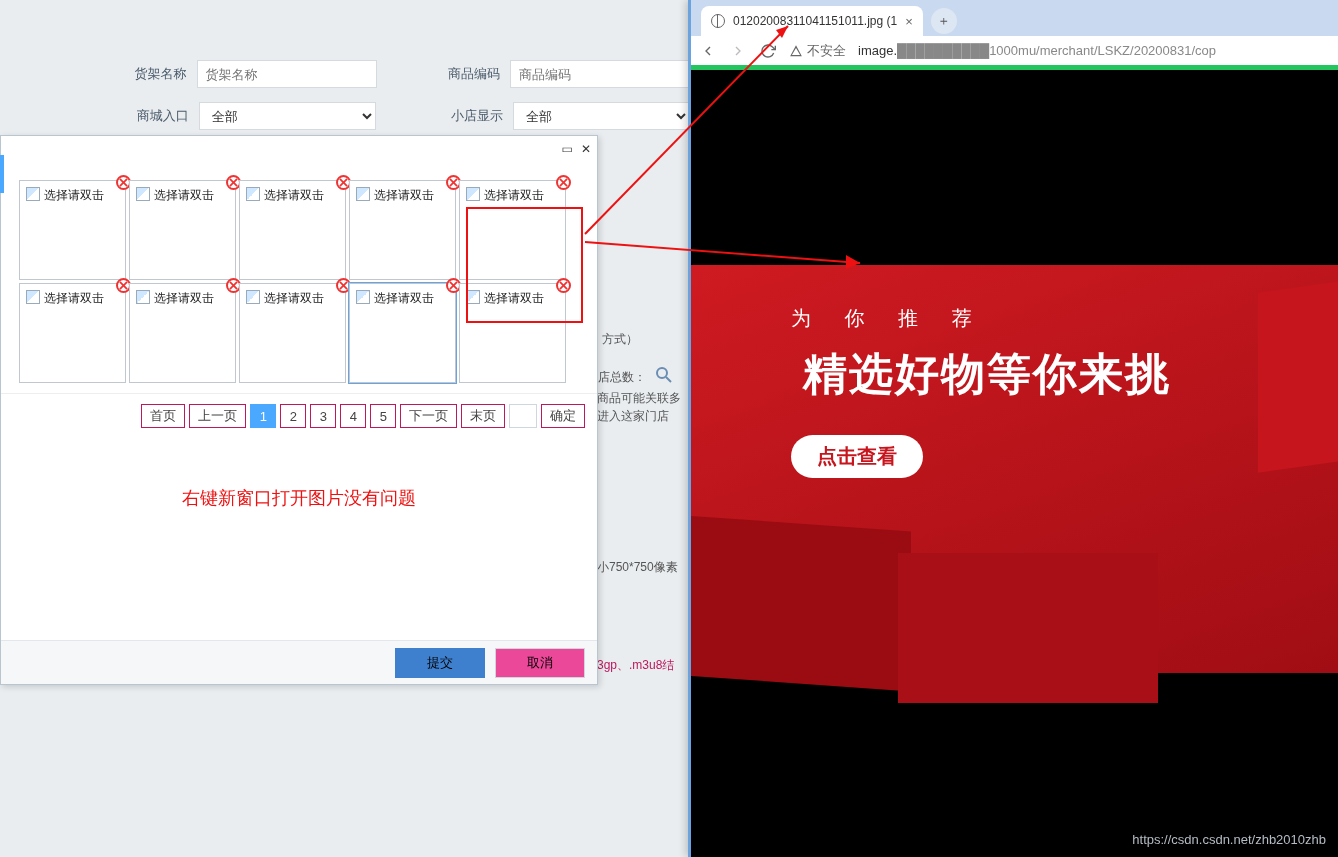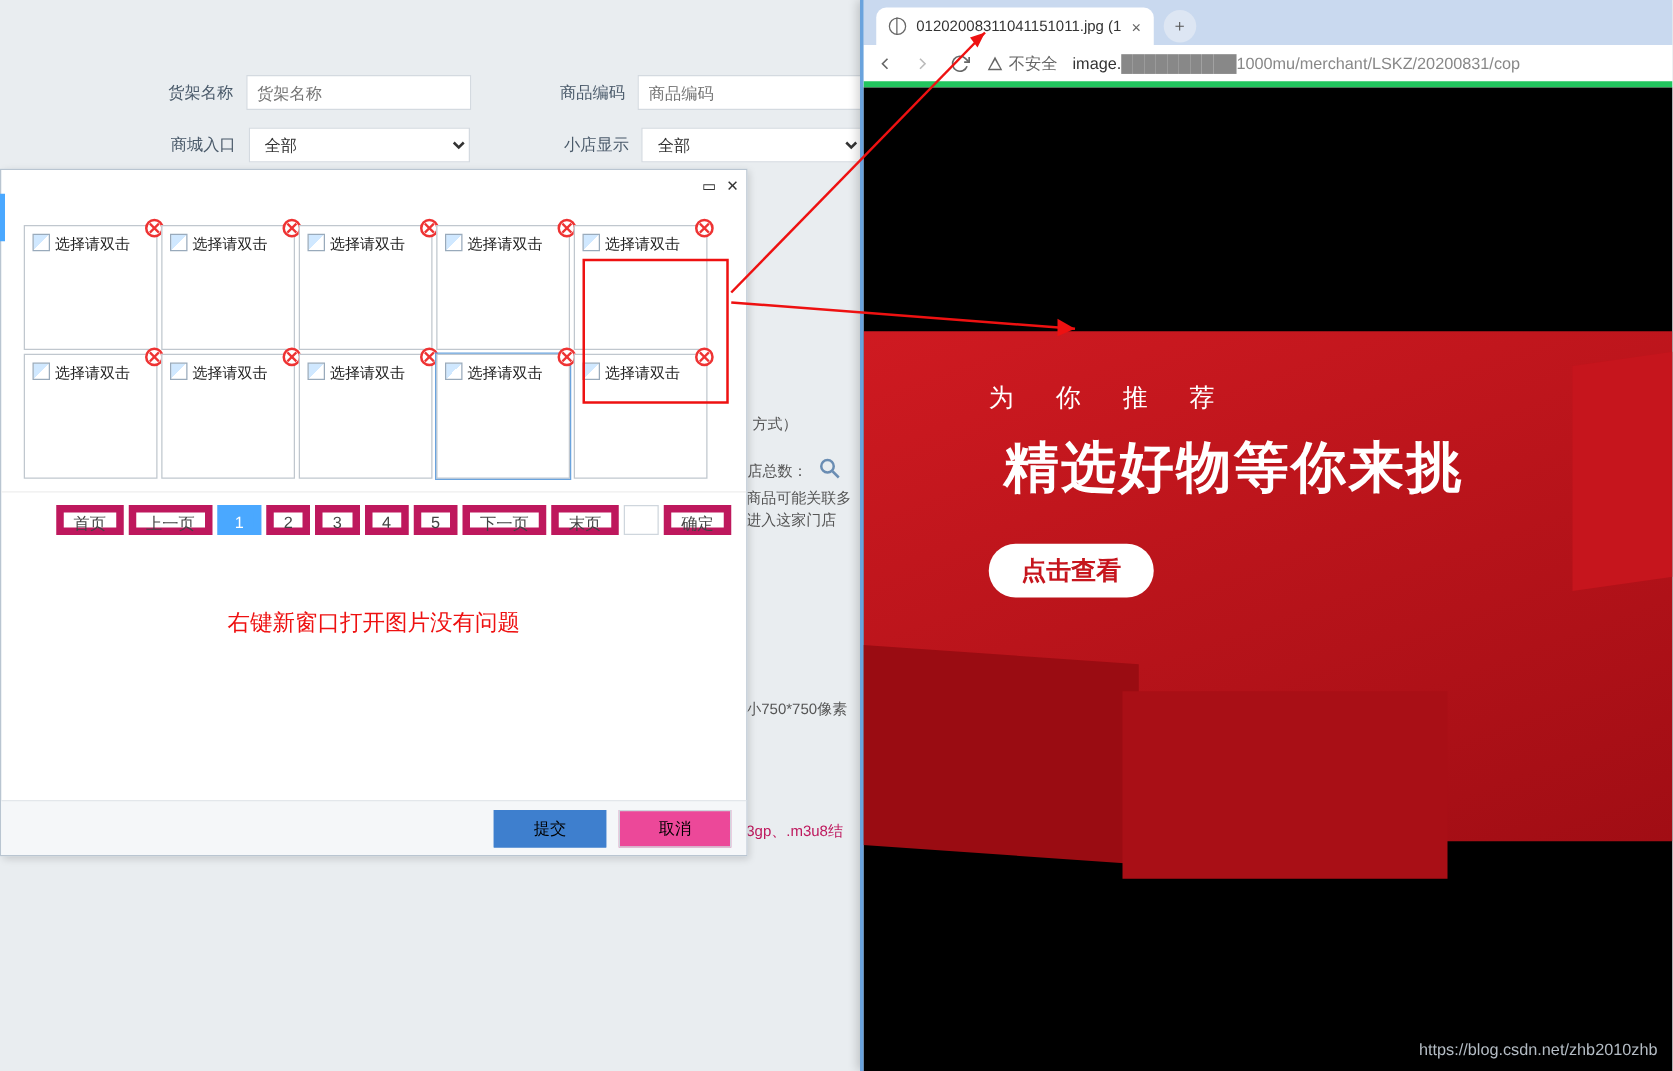--- a/index.html
+++ b/index.html
@@ -23,21 +23,21 @@
 .thumbs { padding:18px 18px 10px 18px; display:flex; flex-wrap:wrap; gap:3px; }
 .thumb { position:relative; width:107px; height:100px; border:1px solid #c0c7ce; background:#fff; padding:6px; display:flex; cursor:pointer; }
 .thumb.sel { outline:1px solid #6aa3dd; }
 .thumb .broken { width:14px; height:14px; background:linear-gradient(135deg,#d0e8ff 50%,#fff 50%); border:1px solid #9ab; margin-right:4px; flex:none; }
 .thumb .txt { color:#222; font-size:12px; }
 .thumb .del { position:absolute; top:-6px; right:-6px; width:15px; height:15px; border-radius:50%; background:#fff; border:2px solid #e33; display:flex; align-items:center; justify-content:center; }
 .thumb .del svg { width:9px; height:9px; }
 .hl-box { position:absolute; left:466px; top:207px; width:117px; height:116px; border:2px solid #e11; z-index:12; pointer-events:none; }
 
 .pager { display:flex; justify-content:flex-end; gap:4px; padding:10px 12px; border-top:1px solid #eee; }
-.pager button { height:24px; min-width:26px; padding:0 8px; border:6px solid #be185d; background:#fff; color:#444; cursor:pointer;text-align:right; }
+.pager button { height:24px; min-width:26px; padding:0 8px; border:1px solid #be185d; background:#fff; color:#444; cursor:pointer;text-align:right; }
 .pager button.cur { background:#4aa8ff; color:#fff; border-color:#4aa8ff; }
 .pager input { width:28px; height:24px; border:1px solid #cfd6dd; text-align:center; }
 
 .note { text-align:center; color:#e11; padding:48px 0 30px; font-size:18px; }
 
 .modal-foot { position:absolute; bottom:0; left:0; right:0; height:44px; background:#f5f7f9; border-top:1px solid #e3e7eb; display:flex; justify-content:flex-end; align-items:center; padding:0 12px; gap:10px; }
 .btn { width:90px; height:30px; border:1px solid #cfd6dd; background:#ec4899; cursor:pointer; }
 .btn.primary { background:#3e7fce; color:#000000; border-color:#3e7fce; }
 
 
@@ -288,13 +288,13 @@
       <div class="box3d b1"></div>
         <div class="box3d b2"></div>
         <div class="box3d b3"></div>
       <div class="btxt1">为 你 推 荐</div>
       <div class="btxt2">精选好物等你来挑</div>
       <div class="bbtn">点击查看</div>
     </div>
   </div>
 </div>
 
-<div class="watermark">https://blog.csdn.net/zhb2010zhb</div>
+<div class="watermark">https://csdn.csdn.net/zhb2010zhb</div>
 
 </body></html>

